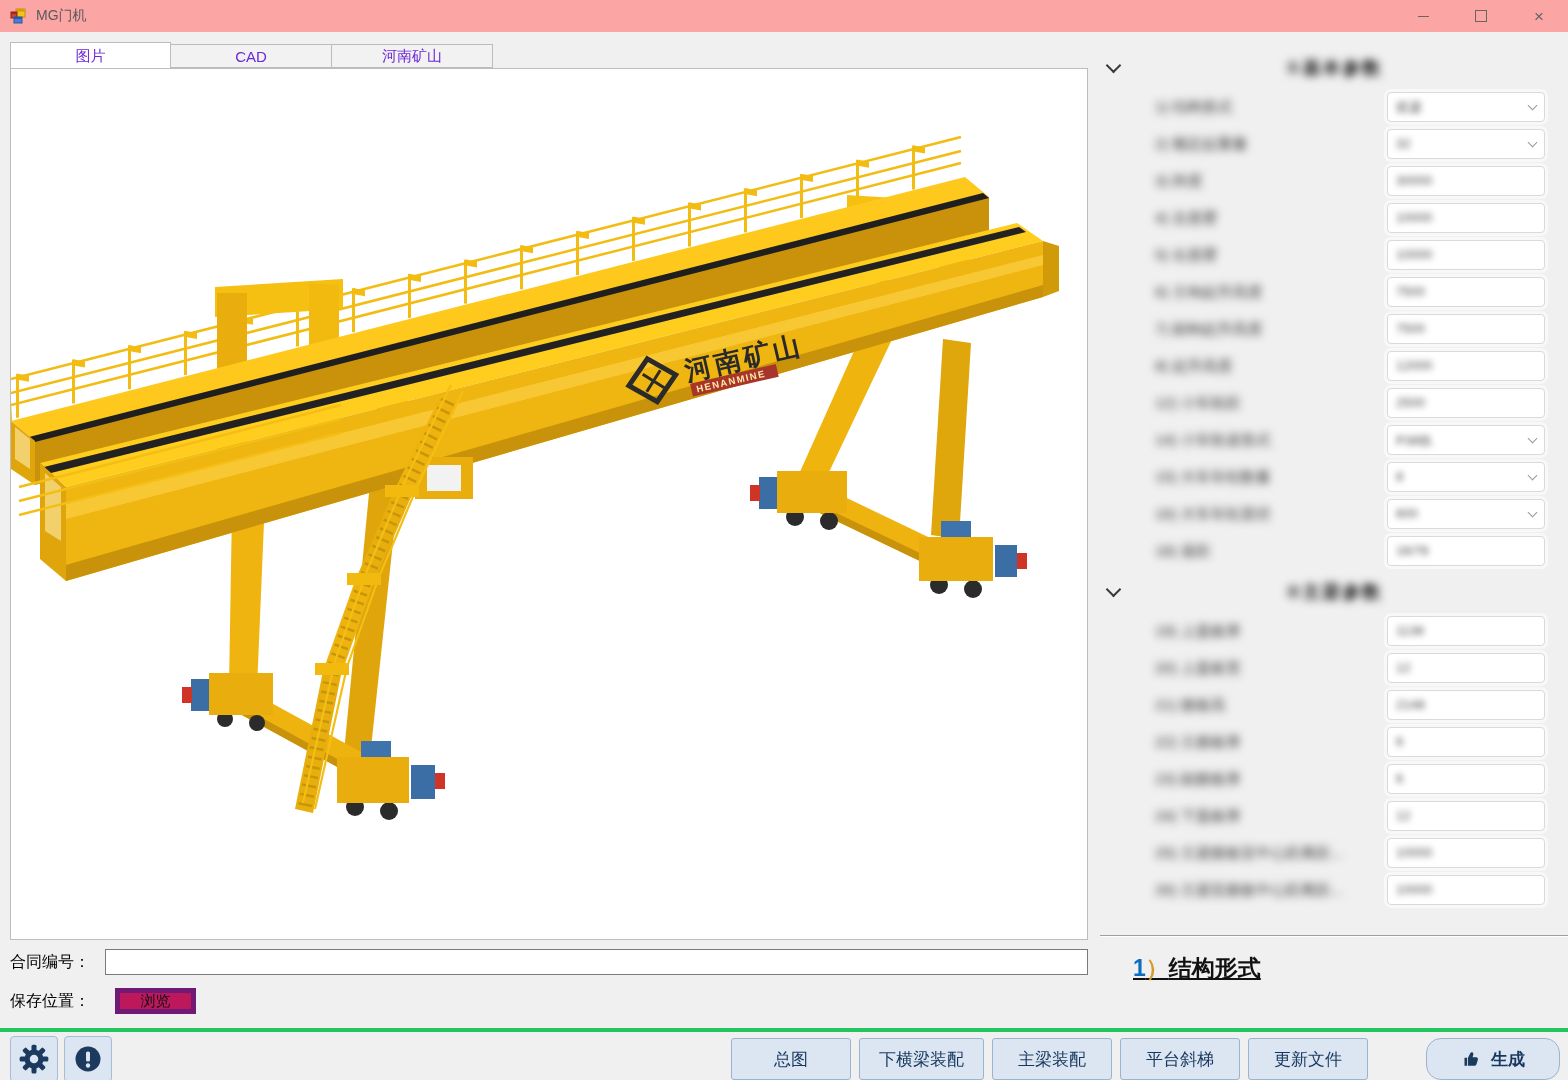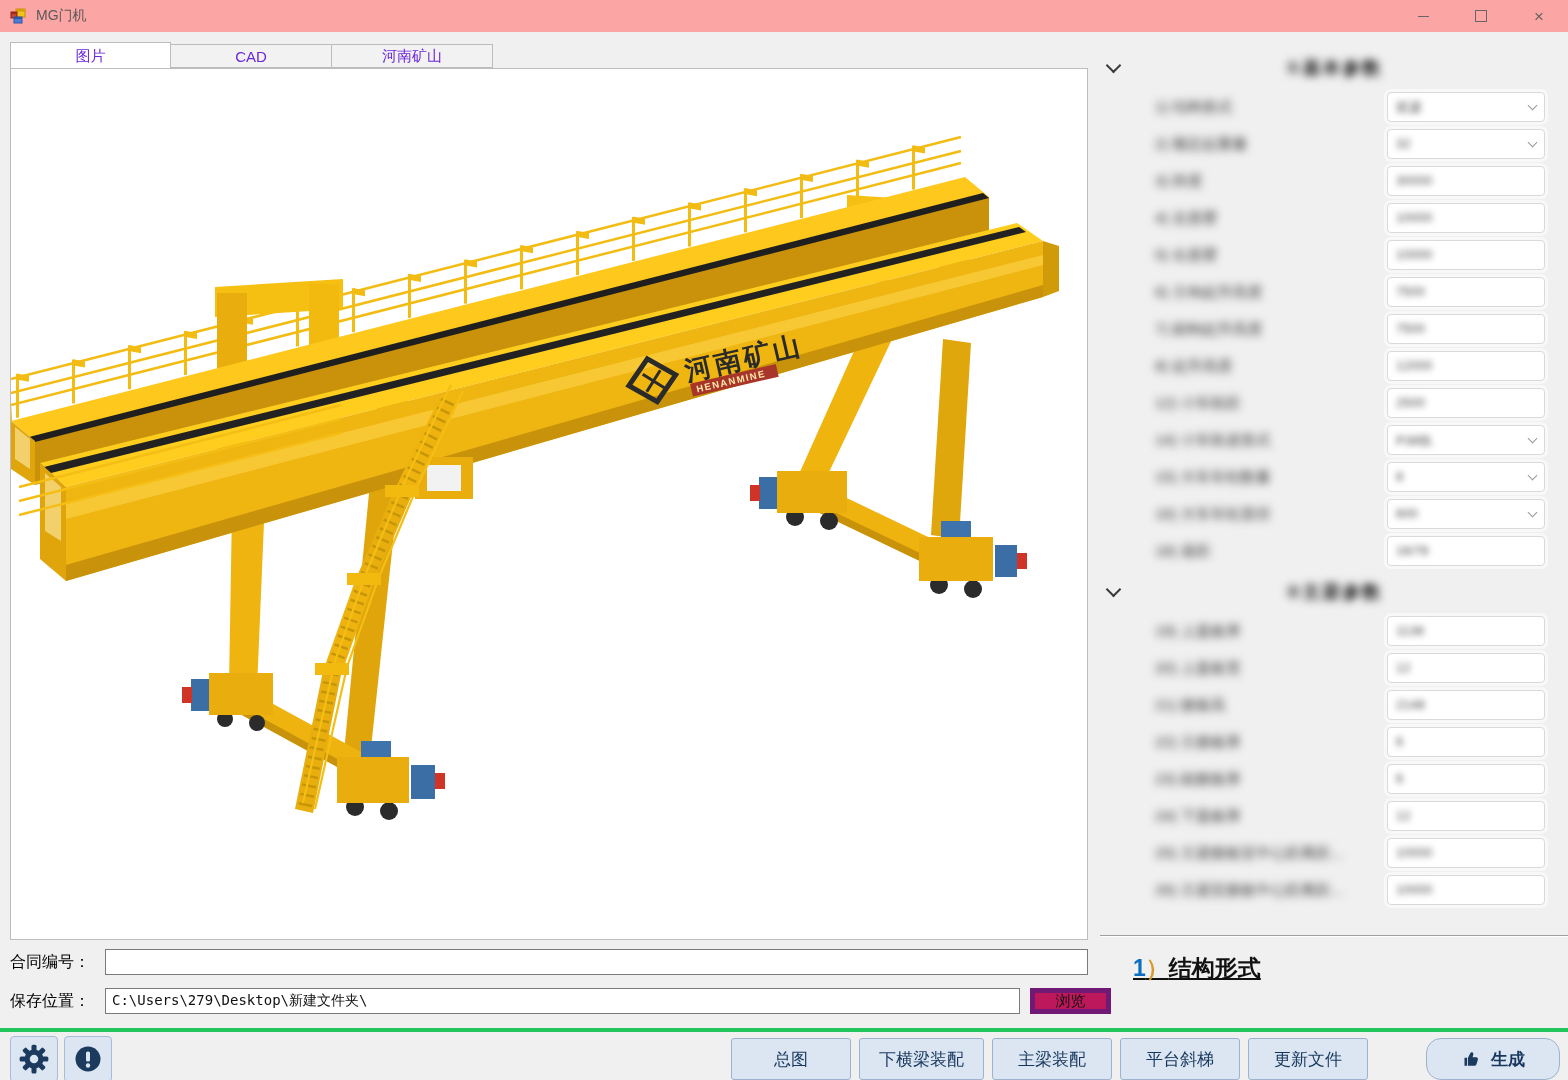--- a/index.html
+++ b/index.html
@@ -410,21 +410,20 @@
     <span class="hnum">1</span><span class="hbr">）</span><span>结构形式</span>
   </div>
 </div>
 
 <div class="frow" style="left:10px;top:949px;">
   <span class="flabel">合同编号：</span>
   <input class="ftext" style="width: 983px;" value="">
 </div>
 <div class="frow" style="left:10px;top:988px;">
   <span class="flabel">保存位置：</span>
-  <input class="ftext" style="width: 915px;" value="C:\Users\279\Desktop\新建文件夹\">
   <button class="browse-btn">浏览</button>
 </div>
 
 <div class="toolbar">
   <div class="icon-btn" style="left:10px;">
     <svg width="30" height="30" viewBox="-12 -12 24 24">
       <g fill="#1b3a5e">
         <rect x="-2" y="-11.5" width="4" height="6" rx="1.2"></rect>
         <rect x="-2" y="-11.5" width="4" height="6" rx="1.2" transform="rotate(45)"></rect>
         <rect x="-2" y="-11.5" width="4" height="6" rx="1.2" transform="rotate(90)"></rect>

